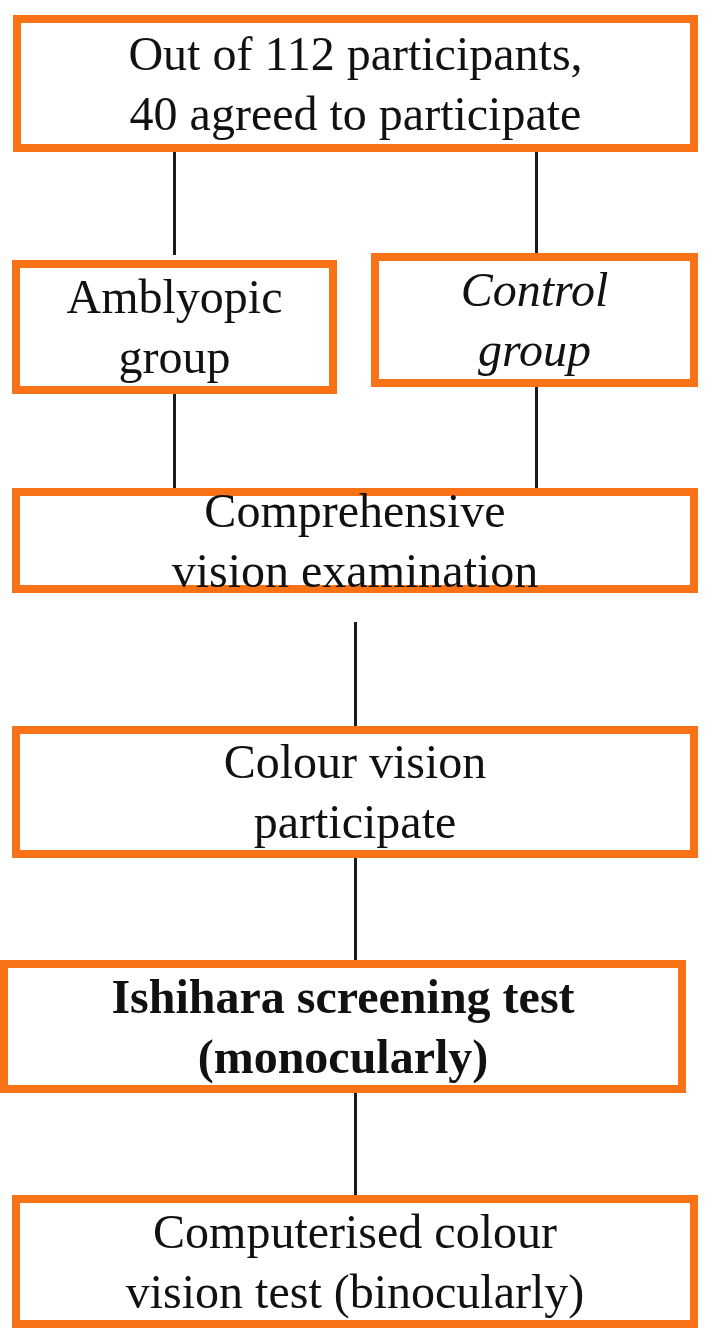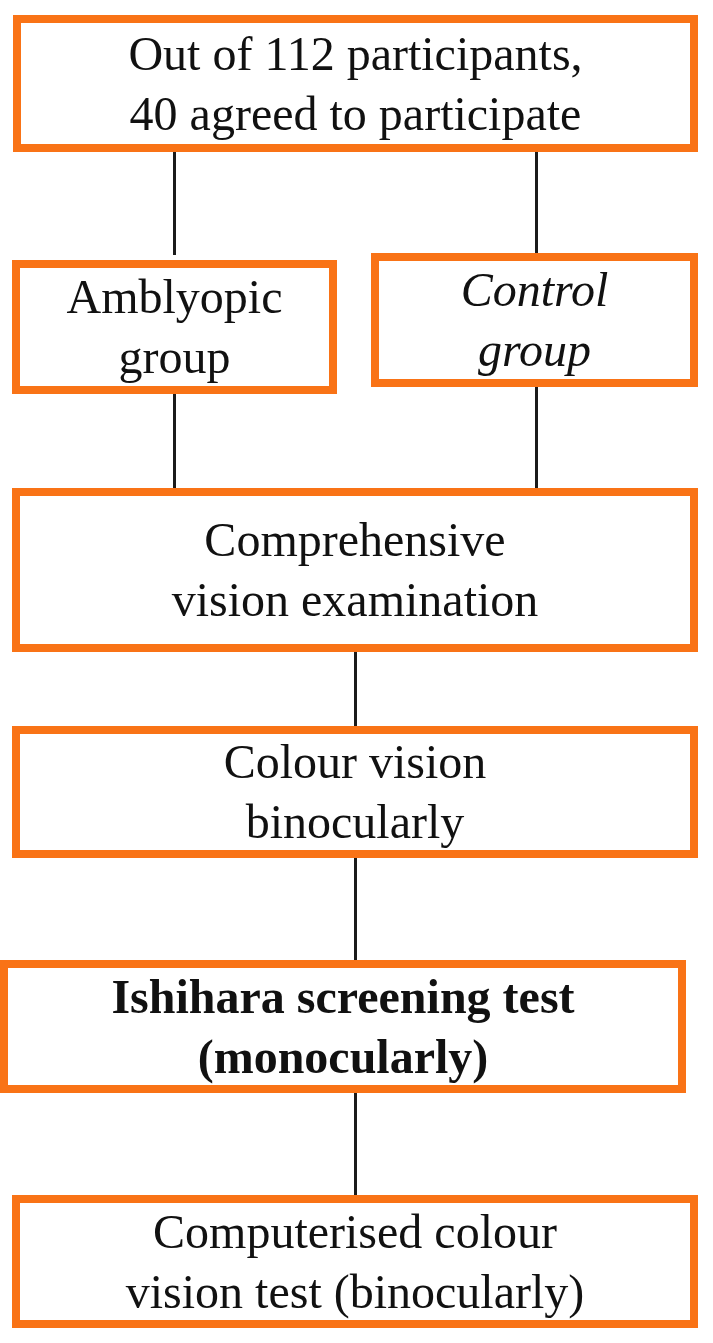--- a/index.html
+++ b/index.html
@@ -36,21 +36,21 @@
   .connector {
     position: absolute;
     width: 3px;
     background: #1b1b1b;
     z-index: 1;
   }
   
   .n-recruited     { left: 13px;  top: 15px;   width: 685px; height: 137px; }
   .n-amblyopic     { left: 12px;  top: 260px;  width: 325px; height: 134px; }
   .n-control       { left: 371px; top: 253px;  width: 327px; height: 134px; font-style: italic; }
-  .n-comprehensive { left: 12px;  top: 488px;  width: 686px; height: 164px; }
+  .n-comprehensive { left: 12px;  top: 488px;  width: 686px; height: 105px; }
   .n-colour        { left: 12px;  top: 726px;  width: 686px; height: 132px; }
   .n-ishihara      { left: 0;  top: 960px;  width: 686px; height: 133px; font-weight: bold; }
   .n-computerised  { left: 12px;  top: 1195px; width: 686px; height: 133px; text-align: center; }
   
   .c-recruited-amblyopic     { left: 173px; top: 152px;  height: 103px; }
   .c-recruited-control       { left: 535px; top: 152px;  height: 103px; }
   .c-amblyopic-comprehensive { left: 173px; top: 385px;  height: 105px; }
   .c-control-comprehensive   { left: 535px; top: 385px;  height: 105px; }
   .c-comprehensive-colour    { left: 354px; top: 622px;  height: 106px; }
   .c-colour-ishihara         { left: 354px; top: 856px;  height: 106px; }
@@ -84,21 +84,21 @@
     <div class="txt-line">group</div>
   </div>
 
   <div class="node n-comprehensive">
     <div class="txt-line">Comprehensive</div>
     <div class="txt-line">vision examination</div>
   </div>
 
   <div class="node n-colour">
     <div class="txt-line">Colour vision</div>
-    <div class="txt-line">binocularly</div>
+    <div class="txt-line">participate</div>
   </div>
 
   <div class="node n-ishihara">
     <div class="txt-line">Ishihara screening test</div>
     <div class="txt-line">(monocularly)</div>
   </div>
 
   <div class="node n-computerised">
     <div class="txt-line">Computerised colour</div>
     <div class="txt-line">vision test (binocularly)</div>

